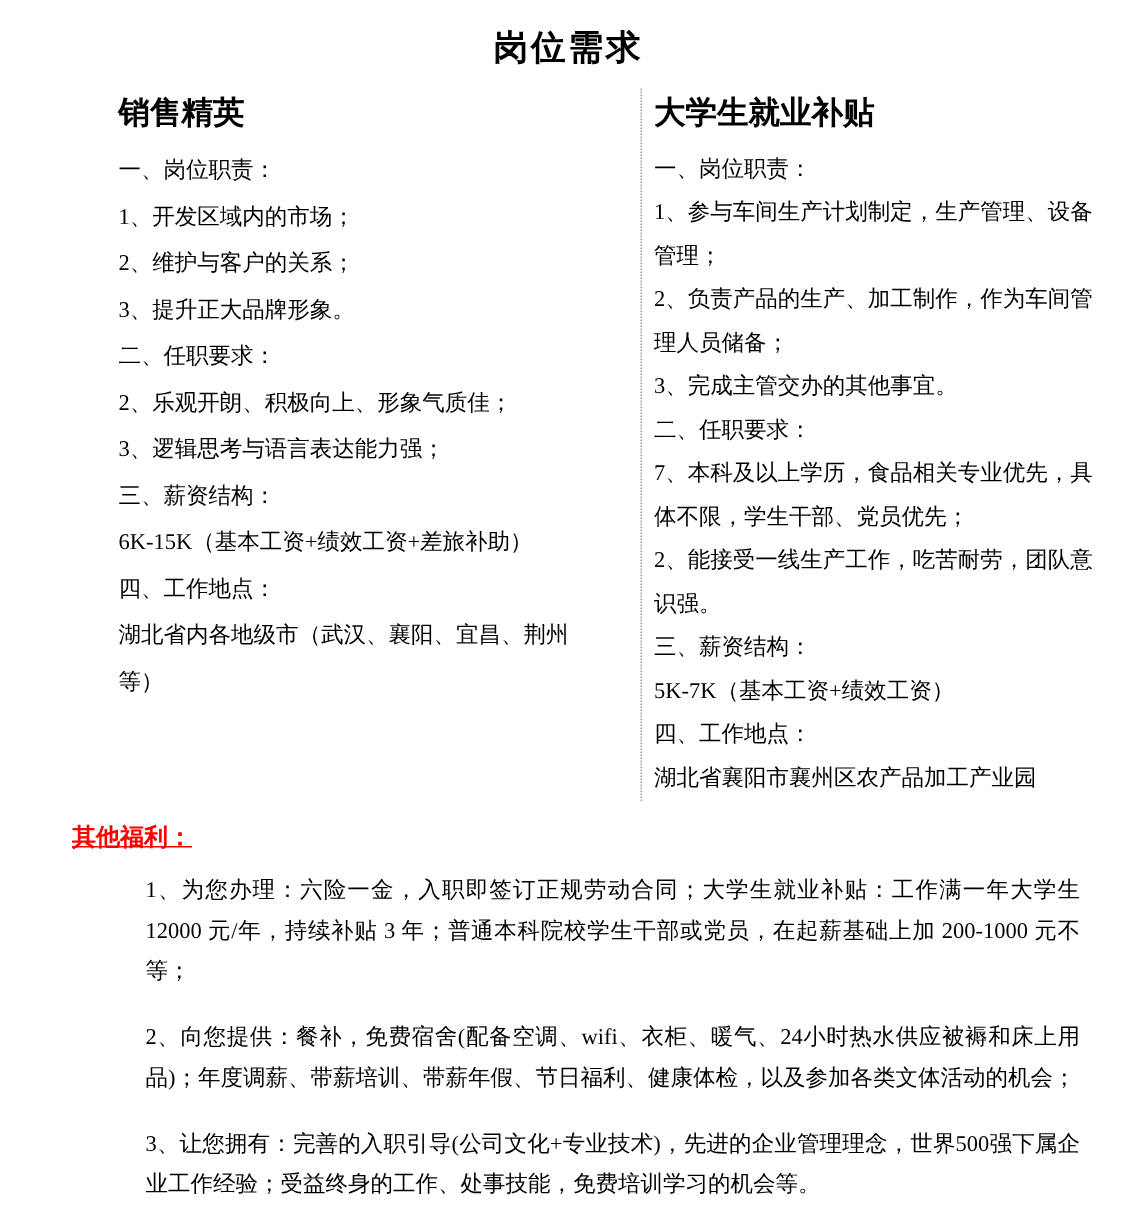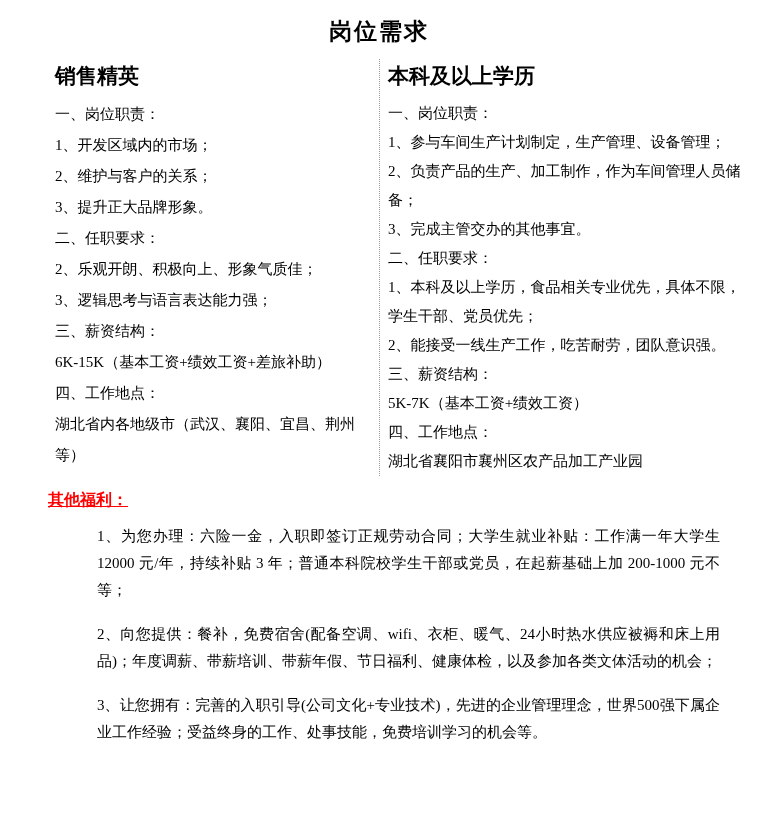--- a/index.html
+++ b/index.html
@@ -29,20 +29,21 @@
   }
   .columns {
     display: flex;
     align-items: stretch;
     margin-top: 12px;
     padding-left: 55px;
     padding-right: 16px;
   }
   .col {
     box-sizing: border-box;
+    margin-left: 24px;
   }
   .col-left {
     width: 324px;
     padding-right: 14px;
   }
   .col-right {
     flex: 1;
     border-left: 1px dotted #999999;
     padding-left: 8px;
   }
@@ -100,27 +101,27 @@
       <p class="line">二、任职要求：</p>
       <p class="line">2、乐观开朗、积极向上、形象气质佳；</p>
       <p class="line">3、逻辑思考与语言表达能力强；</p>
       <p class="line">三、薪资结构：</p>
       <p class="line">6K-15K（基本工资+绩效工资+差旅补助）</p>
       <p class="line">四、工作地点：</p>
       <p class="line">湖北省内各地级市（武汉、襄阳、宜昌、荆州等）</p>
     </section>
 
     <section class="col col-right">
-      <h2 class="col-header">本科及以上学历</h2>
+      <h2 class="col-header">大学生就业补贴</h2>
       <p class="line">一、岗位职责：</p>
       <p class="line">1、参与车间生产计划制定，生产管理、设备管理；</p>
       <p class="line">2、负责产品的生产、加工制作，作为车间管理人员储备；</p>
       <p class="line">3、完成主管交办的其他事宜。</p>
       <p class="line">二、任职要求：</p>
-      <p class="line">1、本科及以上学历，食品相关专业优先，具体不限，学生干部、党员优先；</p>
+      <p class="line">7、本科及以上学历，食品相关专业优先，具体不限，学生干部、党员优先；</p>
       <p class="line">2、能接受一线生产工作，吃苦耐劳，团队意识强。</p>
       <p class="line">三、薪资结构：</p>
       <p class="line">5K-7K（基本工资+绩效工资）</p>
       <p class="line">四、工作地点：</p>
       <p class="line">湖北省襄阳市襄州区农产品加工产业园</p>
     </section>
 
   </div>
 
   <div class="benefits">

